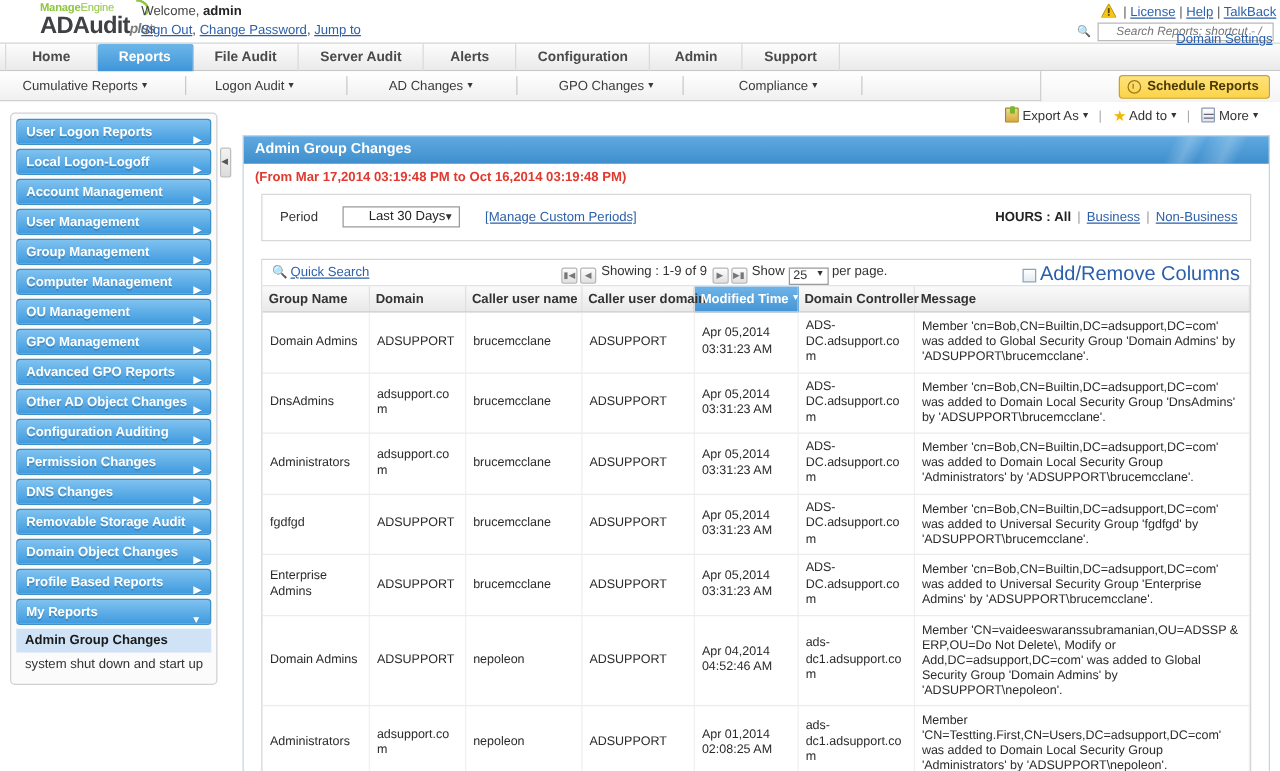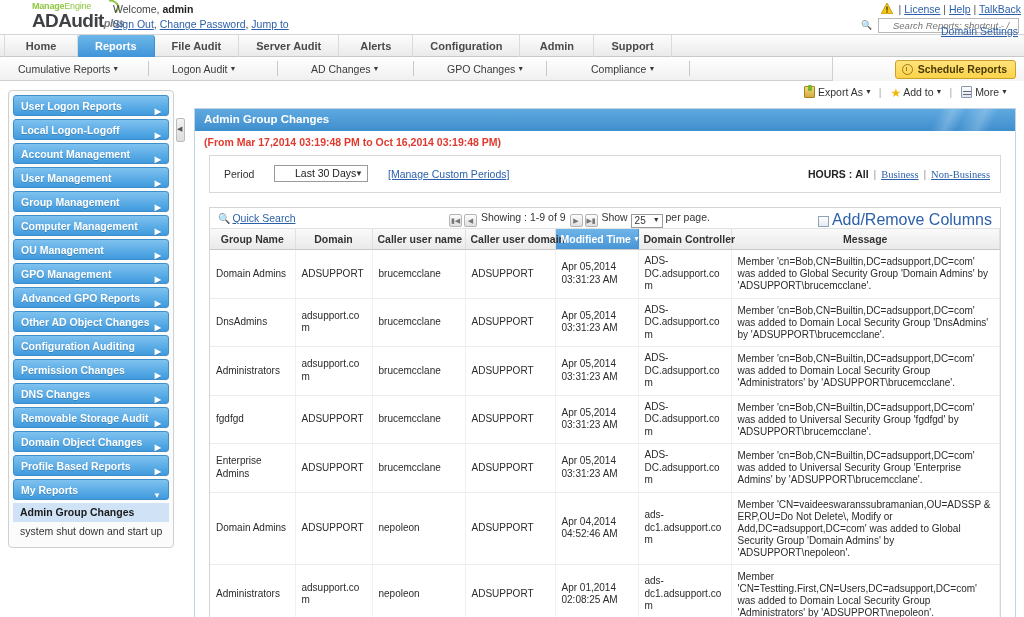--- a/index.html
+++ b/index.html
@@ -183,21 +183,21 @@
     position: absolute; left: 64px; top: 9px;
     width: 94px; height: 17px; line-height: 15px;
     border: 1px solid #9a9a9a; background: #fff;
     font-size: 10.5px; color: #222; padding-left: 20px; cursor: pointer;
   }
   .p-select .pc { position: absolute; right: 4px; top: 0px; font-size: 8px; color: #333; }
   .p-custom { position: absolute; left: 178px; top: 12px; font-size: 10.5px; }
   .p-custom a { color: #2b5faa; text-decoration: underline; }
   .p-hours { position: absolute; right: 10px; top: 12px; font-size: 10.5px; color: #222; }
   .p-hours b { font-weight: bold; }
-  .p-hours a { color: #2b5faa; text-decoration: underline; font-family: Liberation Serif, serif; }
+  .p-hours a { color: #2b5faa; text-decoration: underline; }
   .p-hours .sepv { color: #999; margin: 0 2px; }
 
   
   .tablewrap { margin: 14px 14px 0 14px; border: 1px solid #d5d5d5; background: #fff; }
   .tbl-toolbar { position: relative; height: 21px; background: #fff; border-bottom: 1px solid #e2e2e2; }
   .qsearch { position: absolute; left: 8px; top: 4px; font-size: 10.5px; }
   .qsearch a { color: #2b5faa; text-decoration: underline; }
   .q-ico { color:#444; margin-right:2px; font-size:10px;}
   .pager { position: absolute; left: 238px; top: 3px; font-size: 10.5px; color: #333; white-space: nowrap; }
   .pg-btn {
@@ -216,21 +216,21 @@
   .addcols { position: absolute; right: 8px; top: 3px; font-size: 16px; }
   .addcols a { color: #2b5faa; text-decoration: none; }
   .ac-ico { display:inline-block; width:11px;height:11px; vertical-align:-2px; margin-right:3px;
     background: linear-gradient(to bottom,#fff,#e4ebf2); border:1px solid #8fa3b8;}
 
   table.grid { width: 100%; border-collapse: collapse; table-layout: fixed; }
   table.grid th {
     background: linear-gradient(to bottom, #fafafa 0%, #e9e9e9 100%);
     border-bottom: 1px solid #c9c9c9; border-right: 1px solid #e0e0e0;
     font-size: 10.5px; font-weight: bold; color: #333;
-    text-align: center; padding: 4px 5px; height: 20px; white-space: nowrap;
+    text-align: left; padding: 4px 5px; height: 20px; white-space: nowrap;
     cursor: pointer;
   }
   table.grid th.sorted {
     background: linear-gradient(to bottom, #6fb4e8 0%, #4795d6 100%);
     color: #fff; border-right-color: #4795d6;
   }
   table.grid td {
     border-bottom: 1px solid #ececec; border-right: 1px solid #f0f0f0;
     font-size: 10px; color: #2b2b2b; padding: 5px 6px;
     vertical-align: middle; line-height: 12.5px; word-wrap: break-word;

